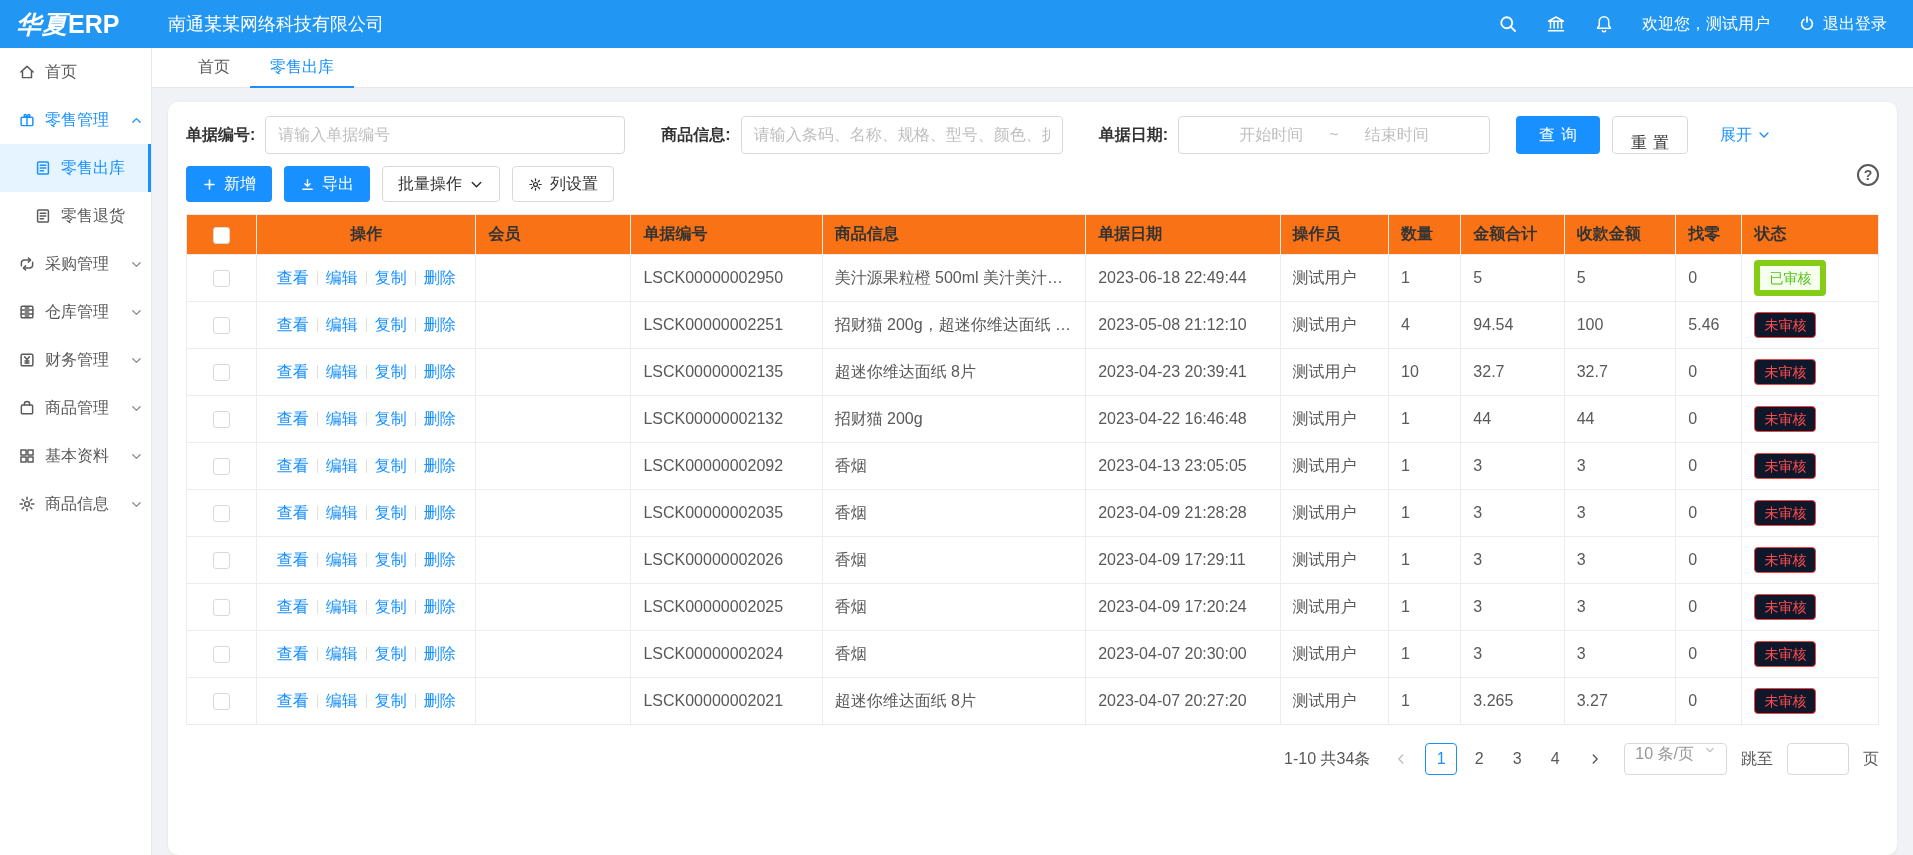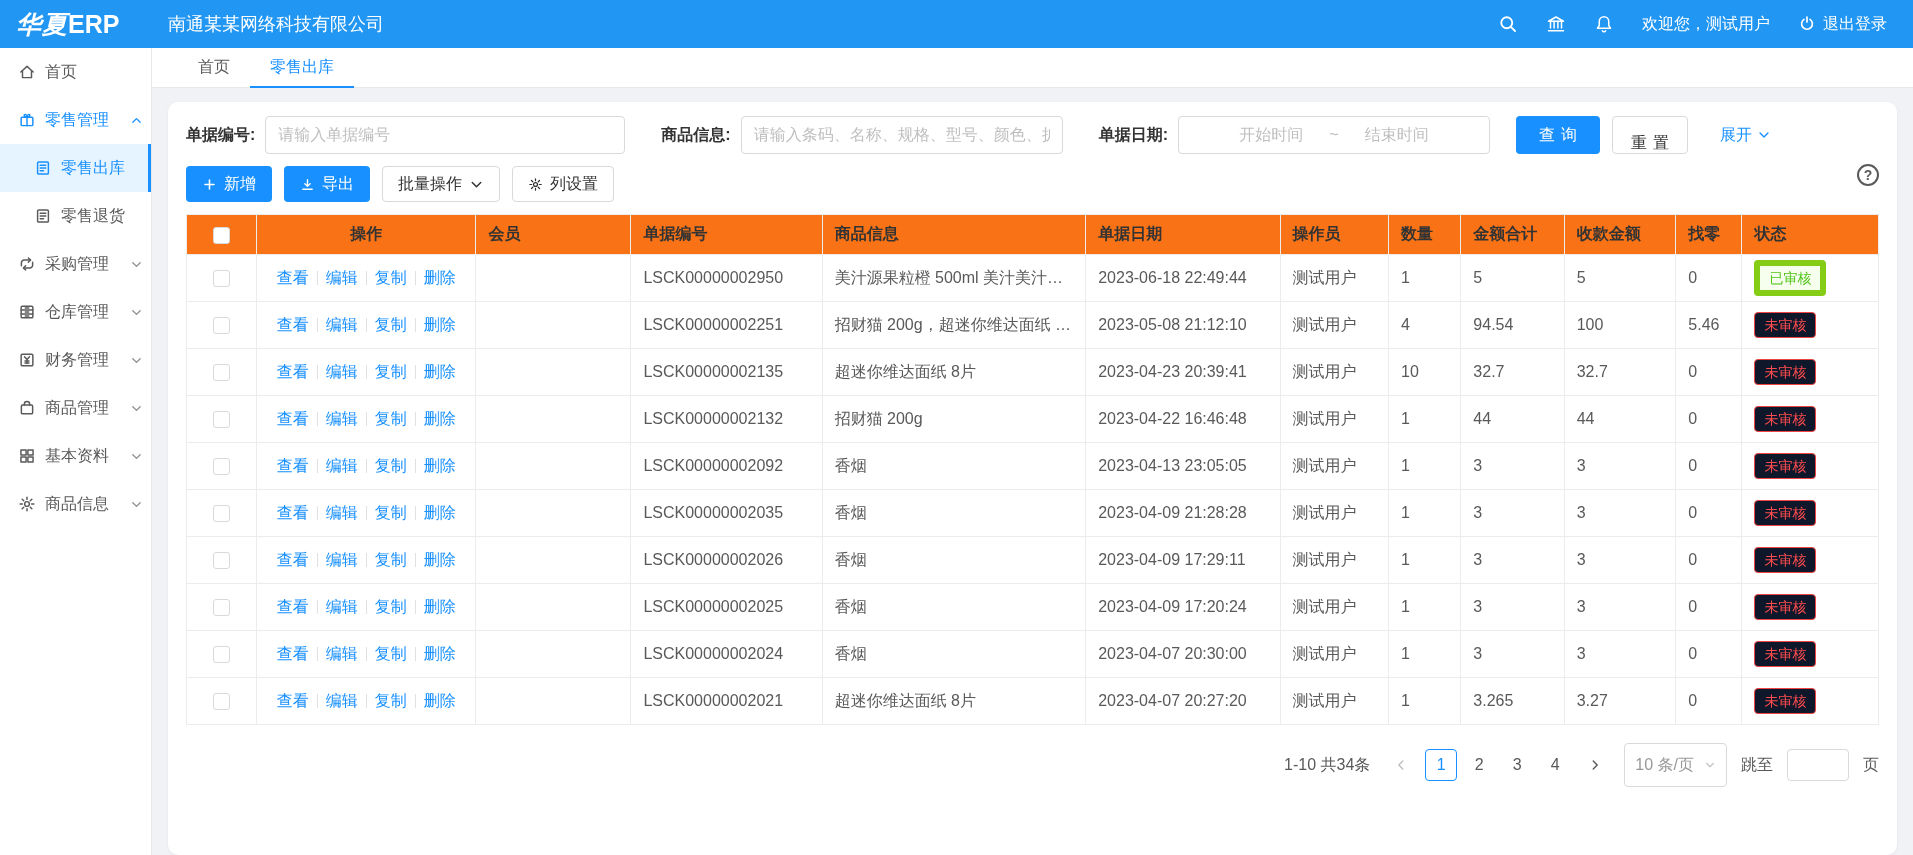--- a/index.html
+++ b/index.html
@@ -82,21 +82,21 @@
 
 
 .pagination{display:flex;align-items:center;justify-content:flex-end;margin-top:18px;color:#595959;gap:6px}
 .pg-summary{margin-right:10px}
 .pg-arrow{width:30px;height:30px;display:flex;align-items:center;justify-content:center;cursor:pointer;color:#bfbfbf}
 .pg-arrow.next{color:#595959}
 .pg-arrow svg{width:14px;height:14px}
 .pages{display:flex;align-items:center}
 .page-num{min-width:32px;height:32px;display:inline-flex;align-items:center;justify-content:center;cursor:pointer;color:#595959;margin:0 3px;border:1px solid transparent;border-radius:4px}
 .page-num.current{border-color:#1890ff;color:#1890ff;background:#fff}
-.pg-size{height:44px;border:1px solid #d9d9d9;border-radius:4px;display:flex;align-items:center;padding:0 10px;gap:10px;color:#999;cursor:pointer;margin:0 8px;background:#fff}
+.pg-size{height:32px;border:1px solid #d9d9d9;border-radius:4px;display:flex;align-items:flex-start;padding:0 10px;gap:10px;color:#999;cursor:pointer;margin:0 8px;background:#fff}
 .pg-size .chev{width:12px;height:12px;color:#bfbfbf}
 .pg-size .chev svg{width:12px;height:12px}
 .pg-jump-input{width:62px;height:32px;border:1px solid #d9d9d9;border-radius:4px;margin:0 8px;outline:none;padding:0 8px;font-size:16px}
 </style>
 </head>
 <body>
 
 <div class="topbar">
   <div class="logo">
     <span class="logo-cn">华夏</span><span class="logo-en">ERP</span>

